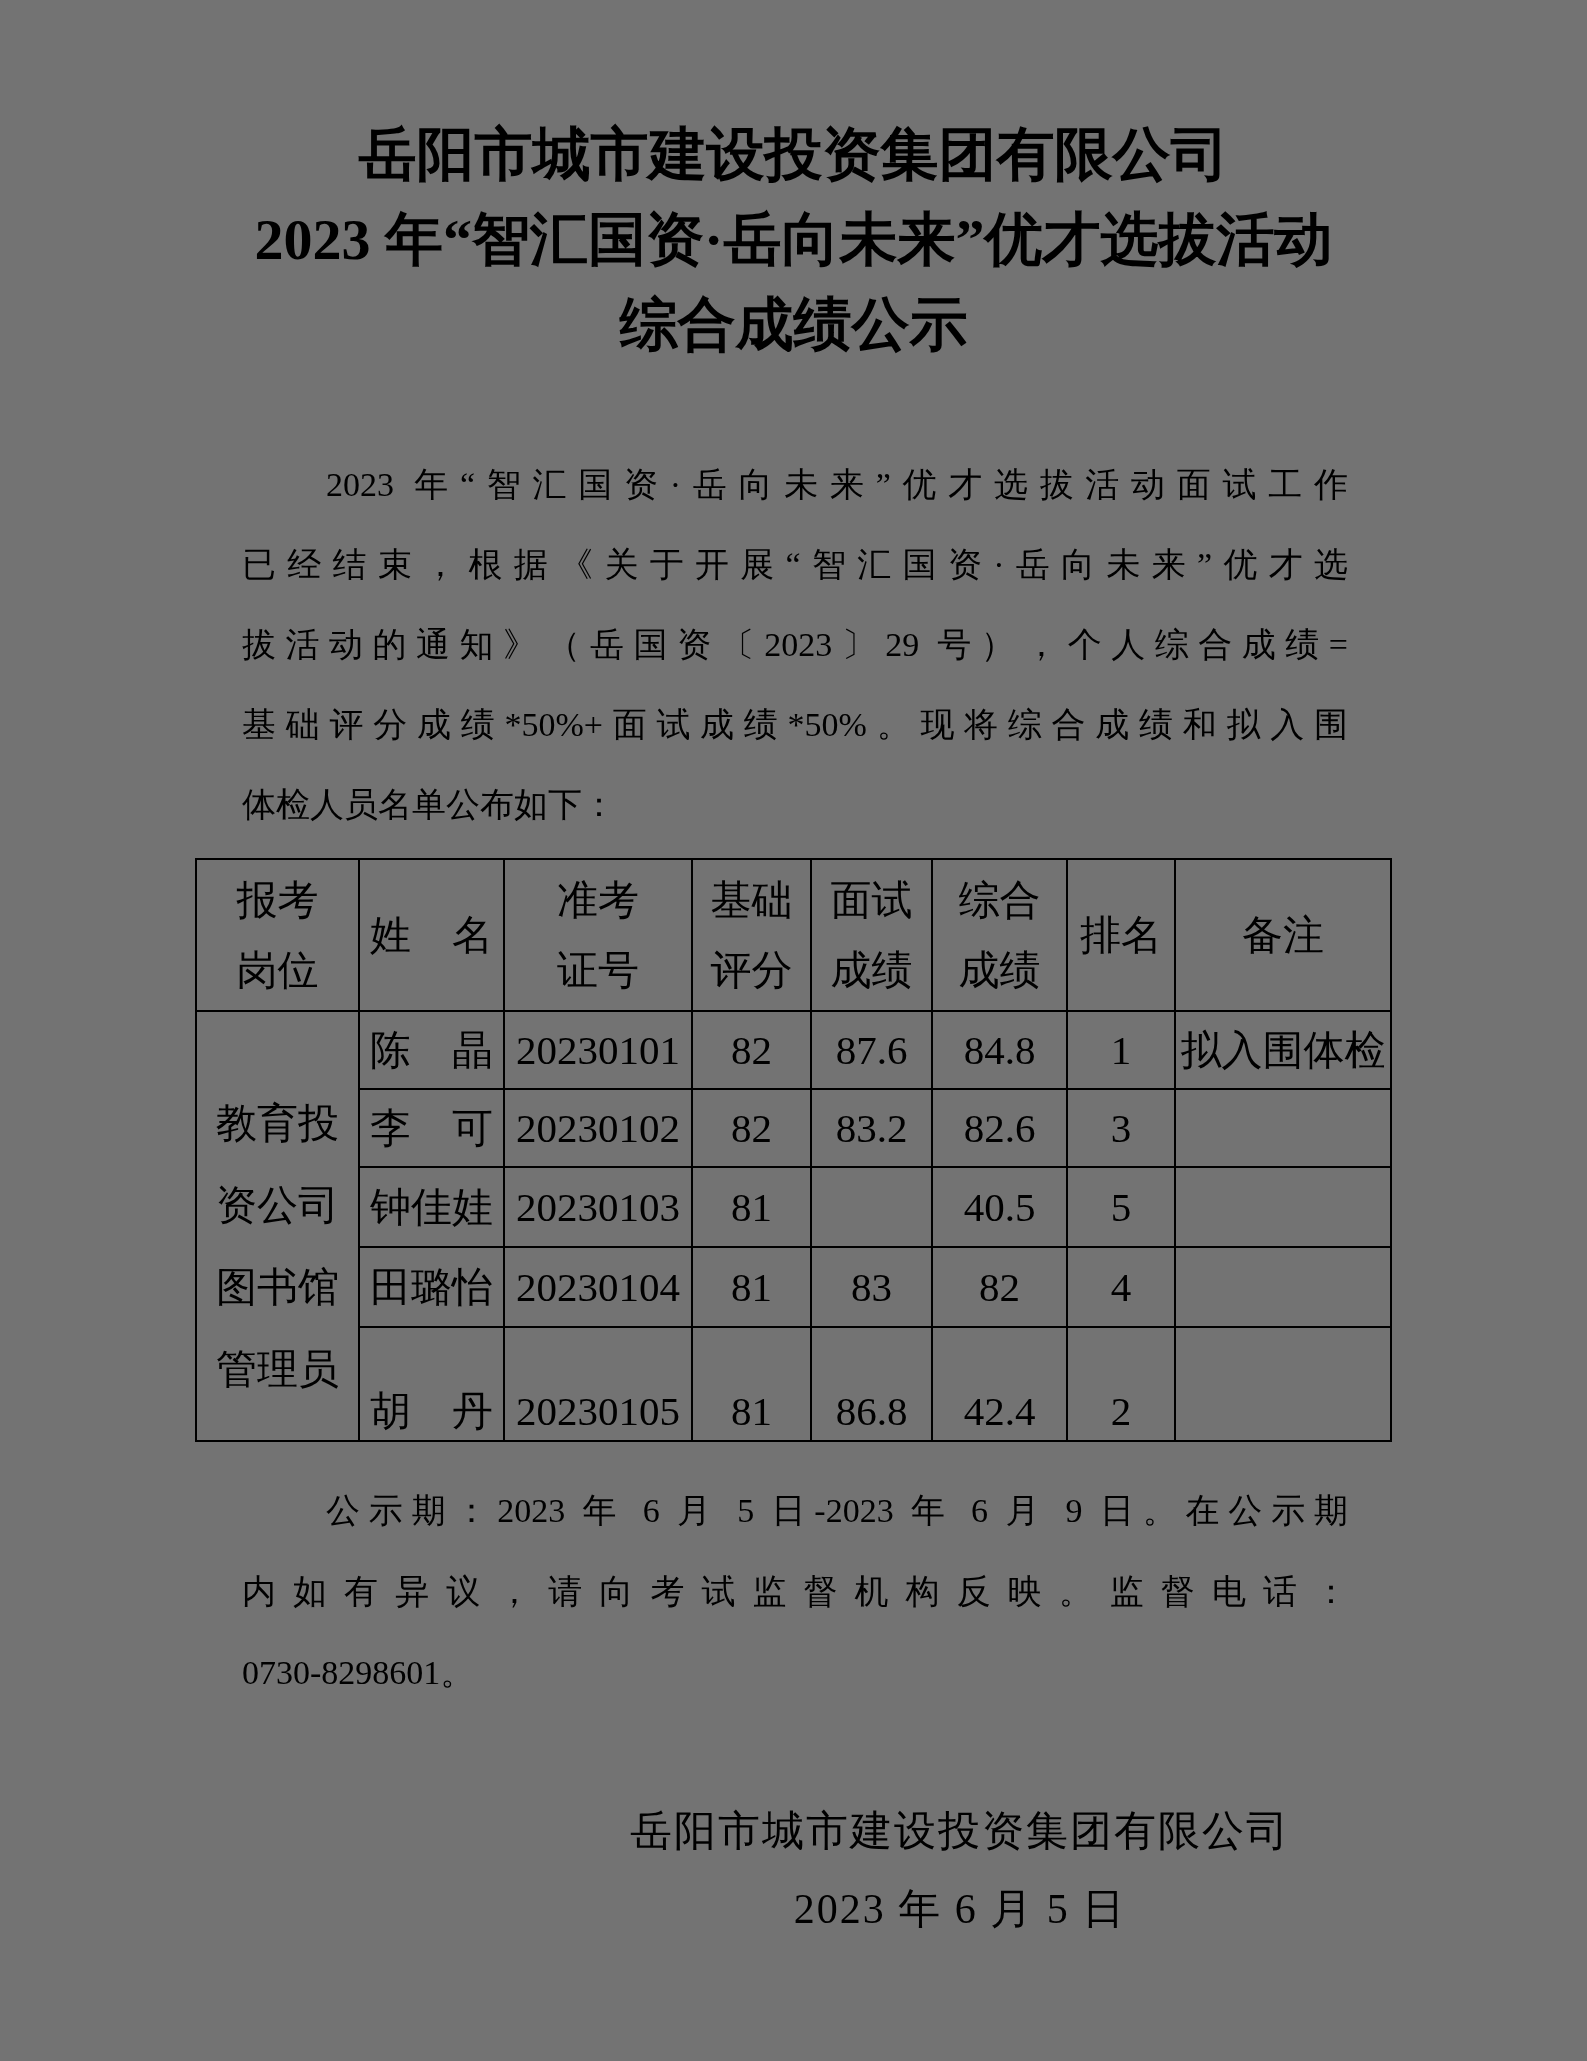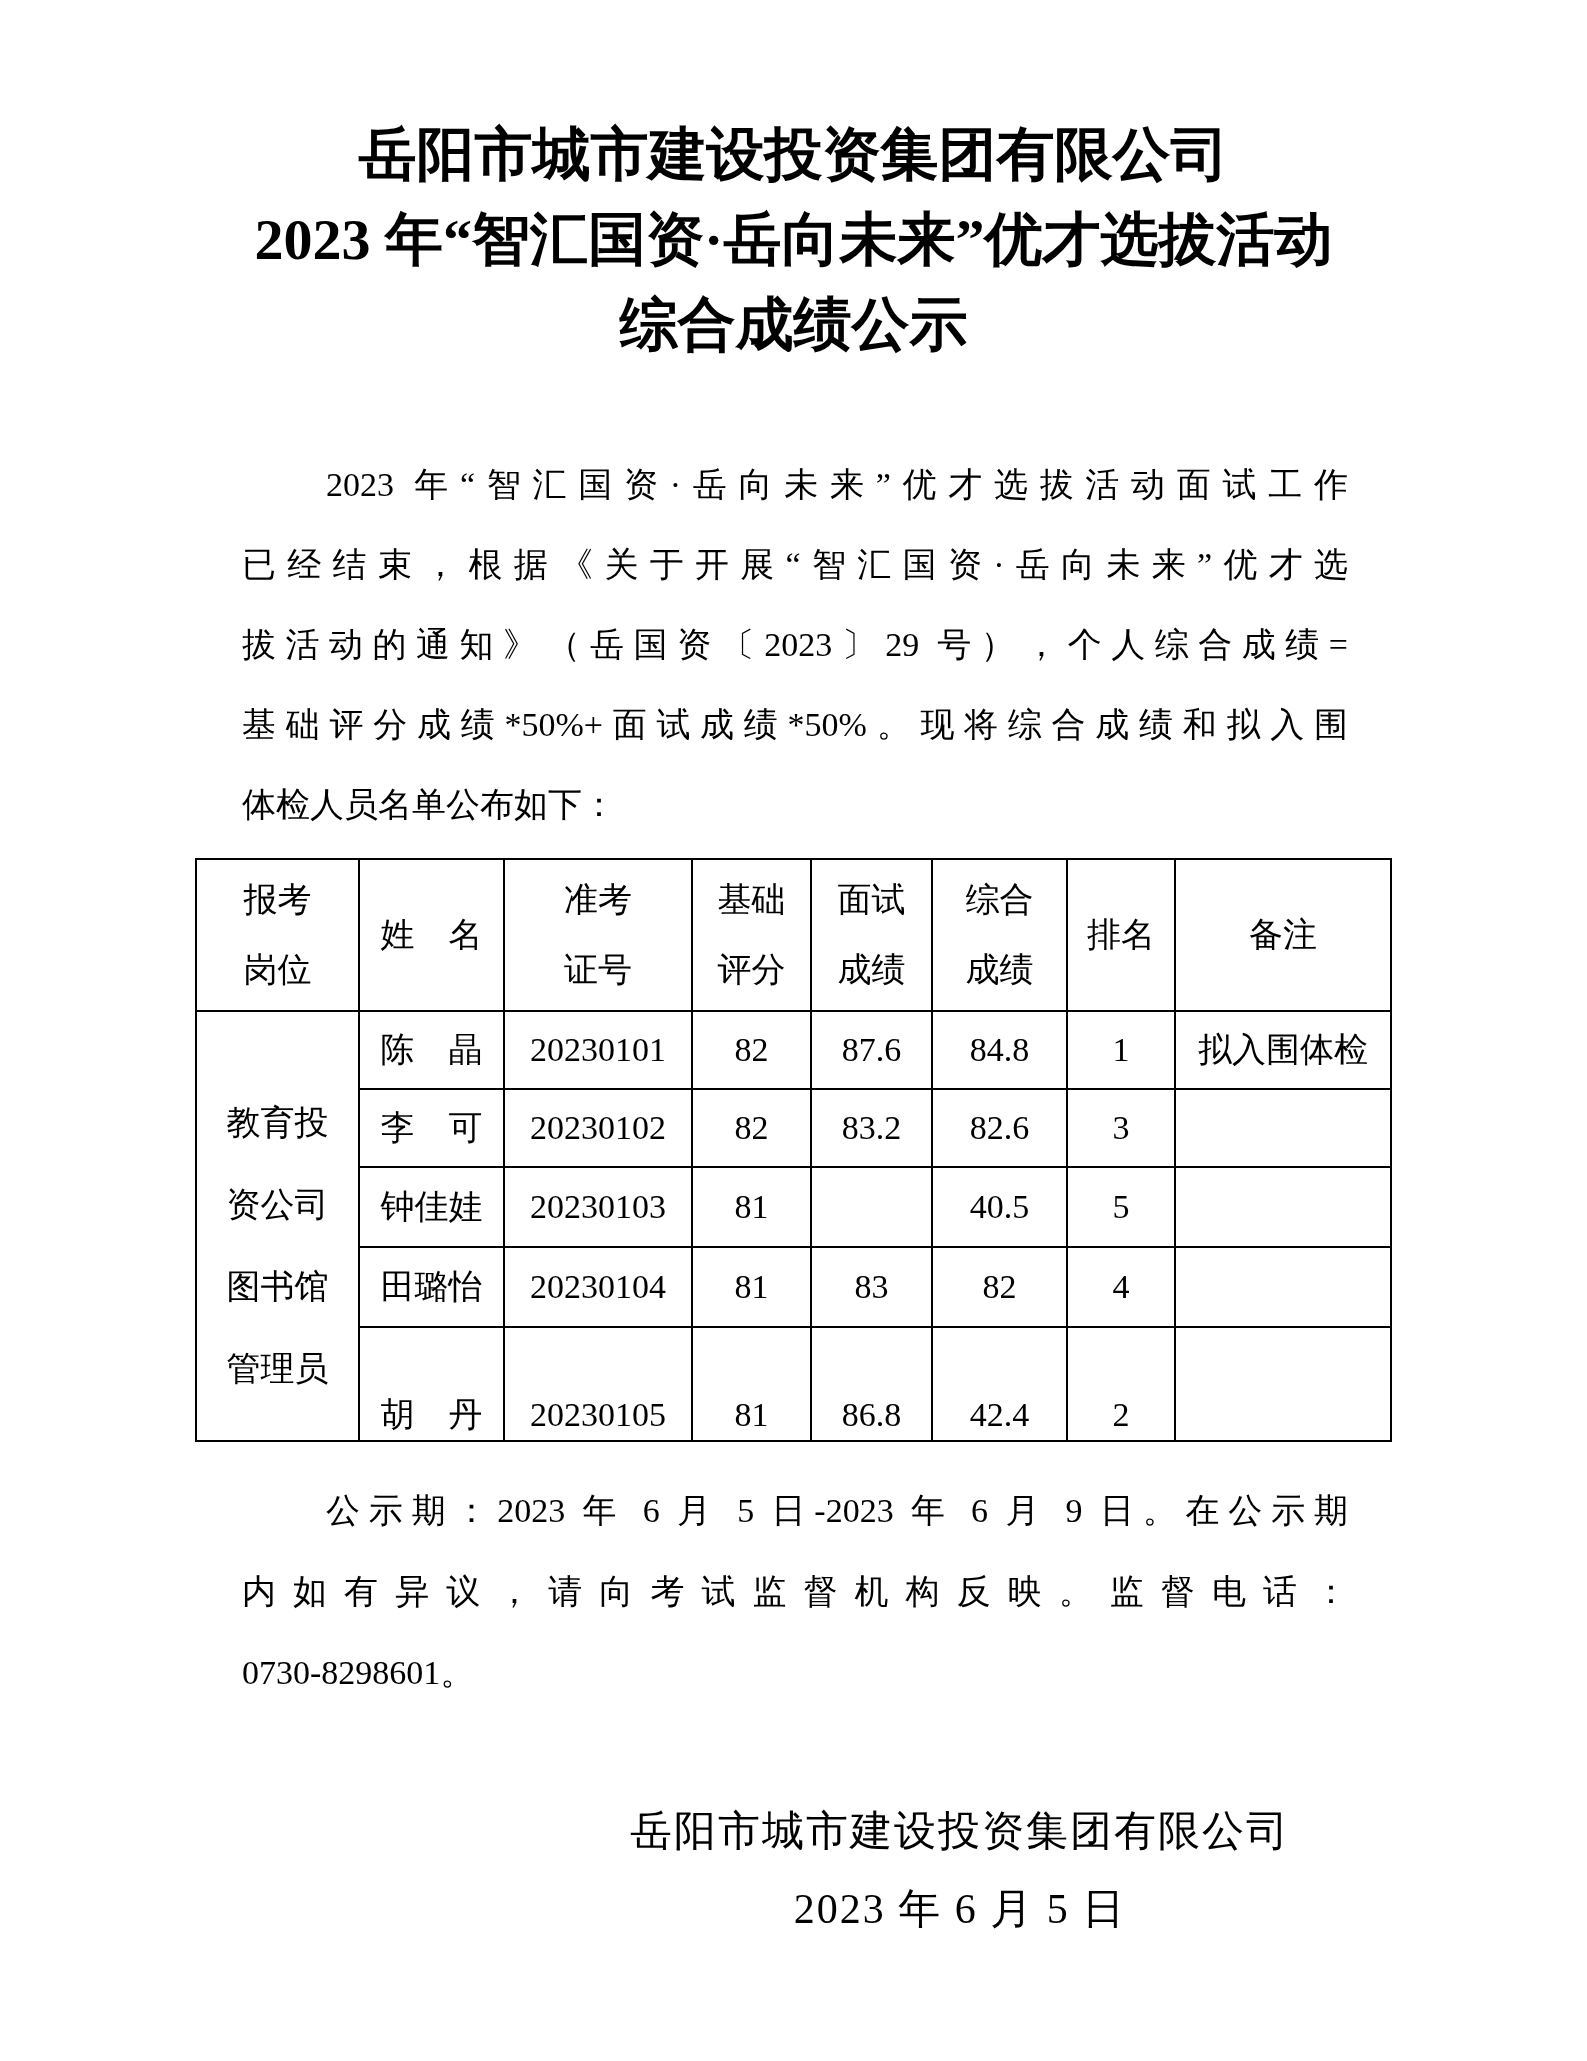--- a/index.html
+++ b/index.html
@@ -1,19 +1,19 @@
 <!DOCTYPE html>
 <html><head>
 <meta charset="utf-8">
 <style>
   html,body{margin:0;padding:0;background:#888;}
   .page{
     position:relative;
     width:1587px;height:2061px;
-    background:#ffffff;
+    background:#737373;
     color:#000000;
     font-family:"Liberation Serif","DejaVu Serif",serif;
     overflow:hidden;
   }
   
   .title-block{
     position:absolute;top:112px;left:0;width:1587px;
     text-align:center;
     font-weight:bold;
     font-size:58px;
@@ -30,21 +30,21 @@
   .line.fill{text-align:justify;text-align-last:justify;}
   .line.indent{padding-left:84px;}
   .line.indent.fill{text-align:justify;text-align-last:justify;}
   
   .score-table{
     position:absolute;top:858px;left:195px;
     display:grid;
     grid-template-columns:163px 145px 188px 119px 121px 135px 108px 214px;
     grid-template-rows:152px 78px 78px 80px 80px 112px;
     border:2px solid #000;
-    font-size:34px;
+    font-size:41px;
     line-height:1;
   }
   .cell{
     border-right:2px solid #000;
     border-bottom:2px solid #000;
     display:flex;align-items:center;justify-content:center;
     text-align:center;
     overflow:hidden;
   }
   .cell.last-col{border-right:none;}

